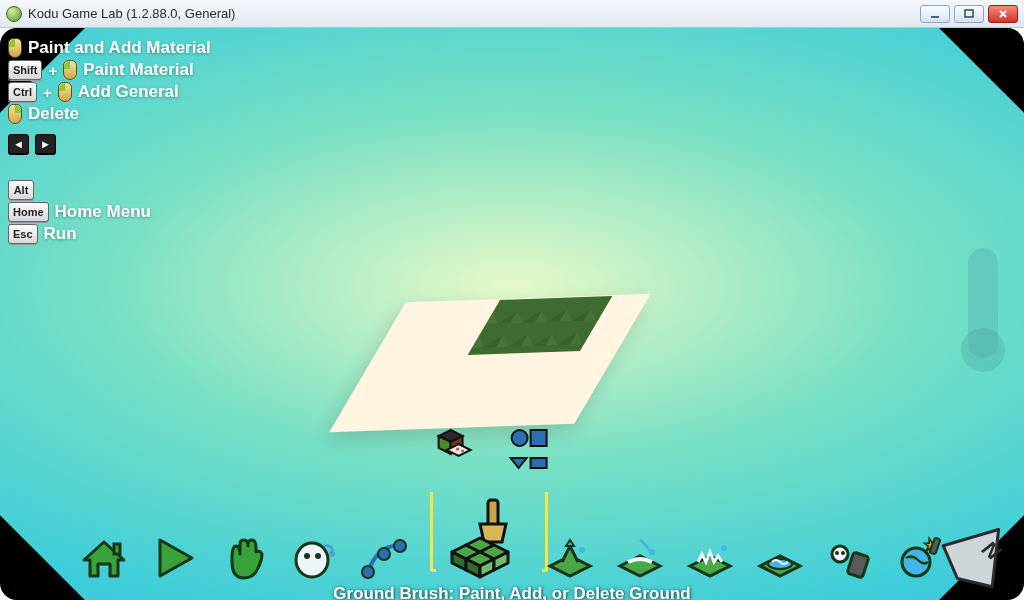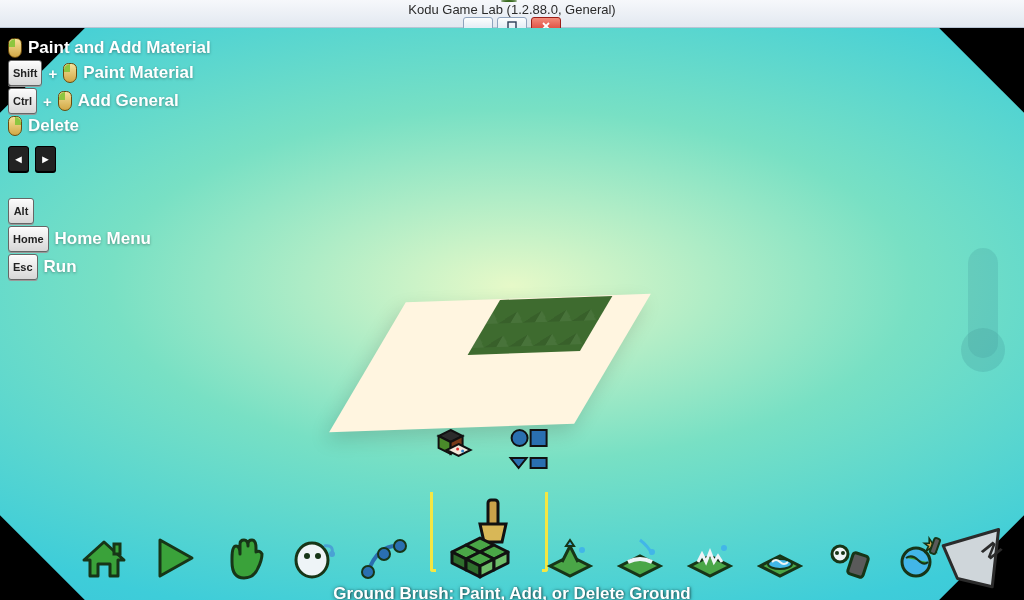--- a/index.html
+++ b/index.html
@@ -15,21 +15,20 @@
   
   .titlebar {
     height: 28px;
     background: linear-gradient(#f6f8fb, #e2e8f0);
     border-bottom: 1px solid #b8c4d4;
     display: flex;
     align-items: center;
     padding: 0 6px;
     font-size: 13px;
     color: #2a2a2a;
-    flex-direction: column;
   }
   .app-icon {
     width: 16px; height: 16px;
     border-radius: 50%;
     background: radial-gradient(circle at 35% 30%, #d9ed92, #5a8f3a);
     border: 1px solid #3a6b1f;
     margin-right: 6px;
   }
   .titlebar-spacer { flex: 1; }
   .win-btns { display: flex; gap: 4px; }
@@ -53,20 +52,21 @@
     position: absolute;
     top: 28px; left: 0;
     width: 1024px; height: 572px;
     background: radial-gradient(ellipse 140% 110% at 50% 45%,
       #e6f9c8 0%,
       #78e0c4 28%,
       #3ecdd9 55%,
       #37b9db 80%,
       #2a8fb5 100%);
     overflow: hidden;
+    border-radius: 17px;
   }
 
   
   .corner {
     position: absolute;
     width: 120px; height: 120px;
     background: #000;
   }
   .corner.tl { top: -60px; left: -60px; transform: rotate(45deg); }
   .corner.tr { top: -60px; right: -60px; transform: rotate(-45deg); }
@@ -108,21 +108,21 @@
     align-items: center;
     gap: 6px;
     margin-bottom: 2px;
     white-space: nowrap;
   }
   .keycap {
     display: inline-flex;
     align-items: center; justify-content: center;
     min-width: 26px;
     height: 20px;
-    padding: 12px 4px;
+    padding: 0 4px;
     font-size: 11px;
     font-weight: 600;
     color: #222;
     text-shadow: none;
     background: linear-gradient(#fcfcfc, #d7d7d7);
     border: 1px solid #666;
     border-radius: 3px;
     box-shadow: 0 1px 0 #999, inset 0 1px 0 #fff;
   }
   .keycap.arrow {

